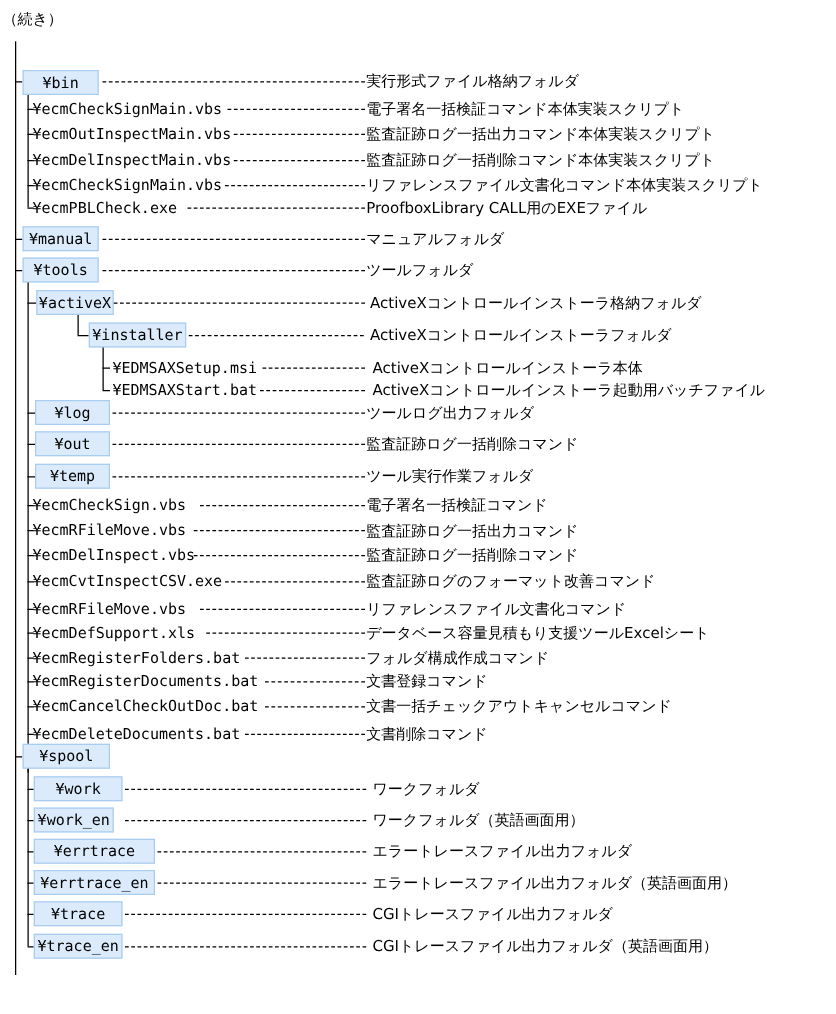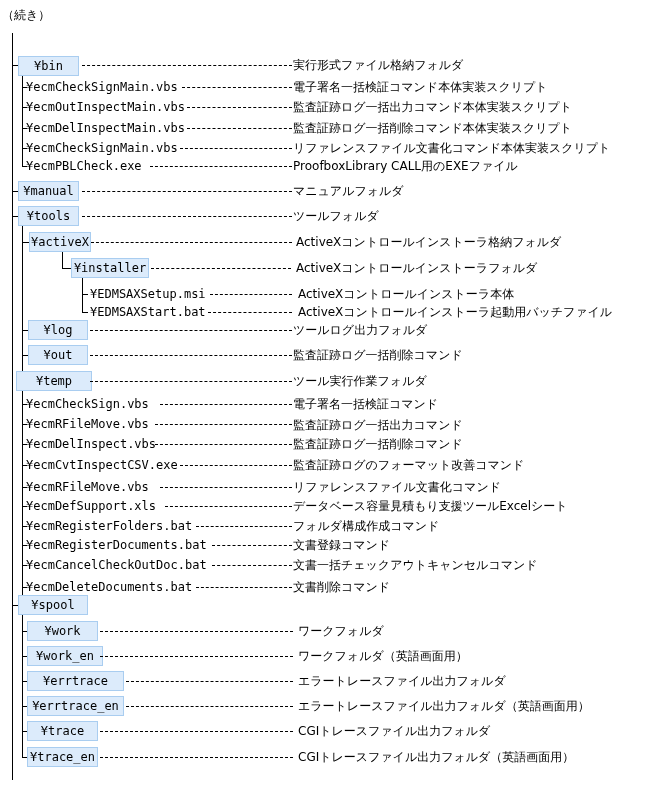--- a/index.html
+++ b/index.html
@@ -91,21 +91,21 @@
 <div class="box" style="left:28px;top:320px;width:60px;height:20px;">¥log</div>
 <div class="dash" style="left:90px;top:330px;width:202px;"></div>
 <div class="desc" style="left:293px;top:323px;">ツールログ出力フォルダ</div>
 
 <div class="hl" style="left:22px;top:355px;width:6px;"></div>
 <div class="box" style="left:28px;top:345px;width:60px;height:20px;">¥out</div>
 <div class="dash" style="left:90px;top:355px;width:202px;"></div>
 <div class="desc" style="left:293px;top:348px;">監査証跡ログ一括削除コマンド</div>
 
 <div class="hl" style="left:22px;top:381px;width:6px;"></div>
-<div class="box" style="left:16px;top:371px;width:76px;height:20px;">¥temp</div>
+<div class="box" style="left:28px;top:371px;width:60px;height:20px;">¥temp</div>
 <div class="dash" style="left:90px;top:381px;width:202px;"></div>
 <div class="desc" style="left:293px;top:374px;">ツール実行作業フォルダ</div>
 
 <div class="hl" style="left:22px;top:404px;width:5px;"></div>
 <div class="abs" style="left:26px;top:397px;">¥ecmCheckSign.vbs</div>
 <div class="dash" style="left:160px;top:404px;width:132px;"></div>
 <div class="desc" style="left:293px;top:397px;">電子署名一括検証コマンド</div>
 
 <div class="hl" style="left:22px;top:424px;width:5px;"></div>
 <div class="abs" style="left:26px;top:417px;">¥ecmRFileMove.vbs</div>
@@ -156,21 +156,21 @@
 <div class="box" style="left:18px;top:595px;width:70px;height:20px;">¥spool</div>
 
 <div class="vl" style="left:22px;top:615px;height:142px;"></div>
 
 <div class="hl" style="left:22px;top:631px;width:5px;"></div>
 <div class="box" style="left:27px;top:621px;width:71px;height:20px;">¥work</div>
 <div class="dash" style="left:100px;top:631px;width:193px;"></div>
 <div class="desc" style="left:298px;top:624px;">ワークフォルダ</div>
 
 <div class="hl" style="left:22px;top:656px;width:5px;"></div>
-<div class="box" style="left:27px;top:646px;width:76px;height:20px;">¥work_en</div>
+<div class="box" style="left:27px;top:646px;width:64px;height:20px;">¥work_en</div>
 <div class="dash" style="left:100px;top:656px;width:193px;"></div>
 <div class="desc" style="left:298px;top:649px;">ワークフォルダ（英語画面用）</div>
 
 <div class="hl" style="left:22px;top:681px;width:5px;"></div>
 <div class="box" style="left:27px;top:671px;width:97px;height:20px;">¥errtrace</div>
 <div class="dash" style="left:126px;top:681px;width:167px;"></div>
 <div class="desc" style="left:298px;top:674px;">エラートレースファイル出力フォルダ</div>
 
 <div class="hl" style="left:22px;top:706px;width:5px;"></div>
 <div class="box" style="left:27px;top:696px;width:97px;height:20px;">¥errtrace_en</div>

